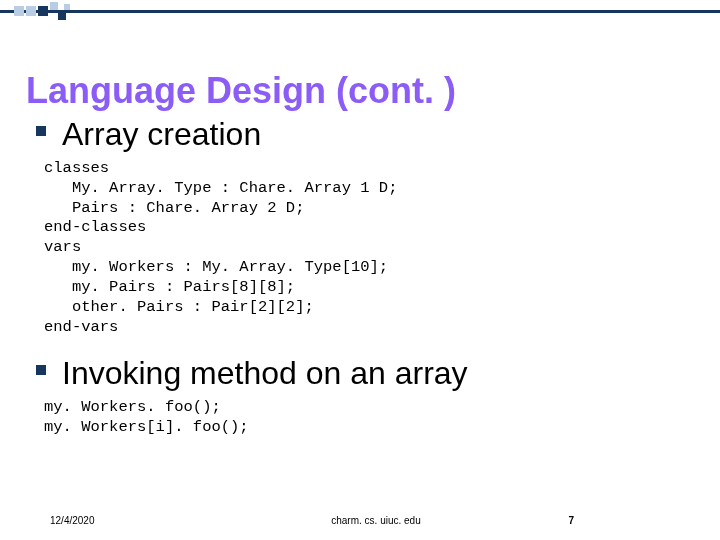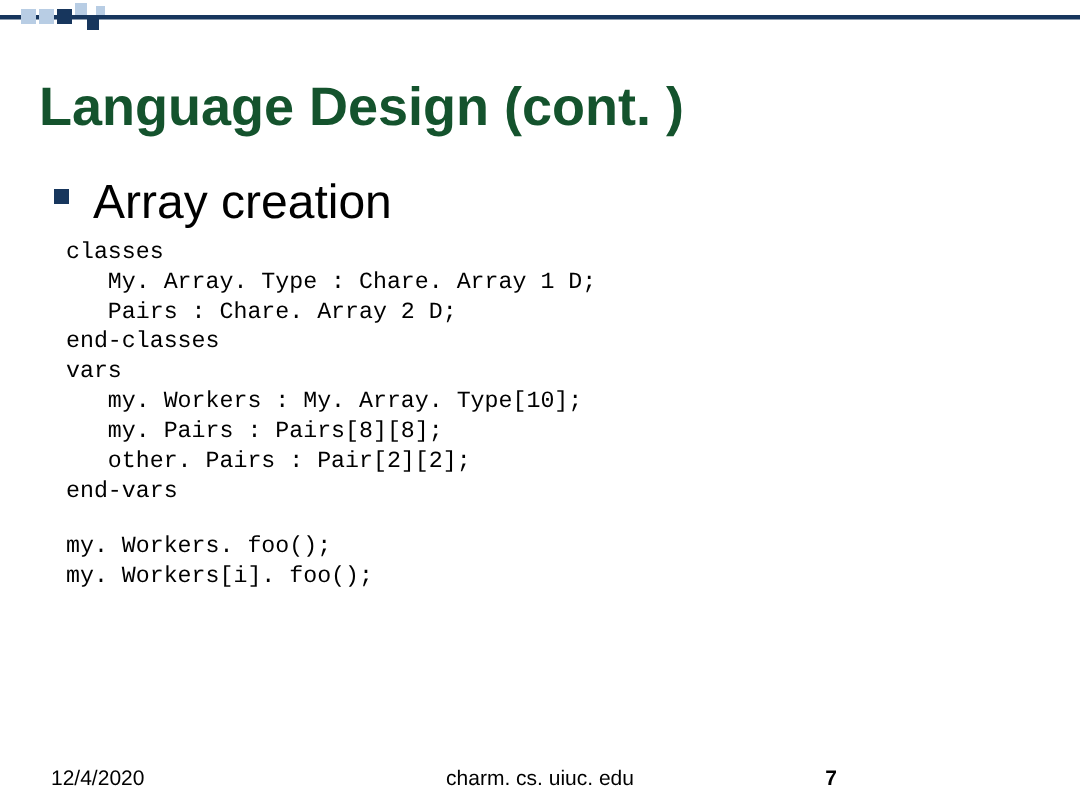--- a/index.html
+++ b/index.html
@@ -33,24 +33,24 @@
     top: 6px;
   }
   .sq1 { left: 14px; background: #b8cde4; }
   .sq2 { left: 26px; background: #b8cde4; }
   .sq3 { left: 38px; background: #17365d; }
   .sq4 { left: 50px; background: #b8cde4; top: 2px; width: 8px; height: 8px; }
   .sq5 { left: 58px; background: #17365d; top: 12px; width: 8px; height: 8px; }
   .sq6 { left: 64px; background: #b8cde4; top: 4px; width: 6px; height: 6px; }
   .slide-title {
     position: absolute;
-    top: 50px;
+    top: 70px;
     left: 26px;
     font-size: 36px;
-    color: #14532d;
+    color: #8b5cf6;
   }
   .content {
     position: absolute;
     top: 116px;
     left: 36px;
     width: 640px;
   }
   .point {
     display: flex;
     align-items: flex-start;
@@ -73,24 +73,24 @@
     font-size: 15.5px;
     line-height: 1.28;
     color: #000;
     margin-left: 8px;
     margin-bottom: 18px;
     white-space: pre;
   }
   .footer {
     position: absolute;
     bottom: 14px;
-    left: 0;
+    left: 16px;
     width: 580px;
     height: 16px;
-    font-size: 14px;
+    font-size: 10px;
     color: #000;
   }
   .footer-date {
     position: absolute;
     left: 34px;
     bottom: 0;
   }
   .footer-center {
     position: absolute;
     left: 0;
@@ -129,20 +129,24 @@
   <div class="code-block">classes
    My. Array. Type : Chare. Array 1 D;
    Pairs : Chare. Array 2 D;
 end-classes
 vars
    my. Workers : My. Array. Type[10];
    my. Pairs : Pairs[8][8];
    other. Pairs : Pair[2][2];
 end-vars</div>
 
+  <div class="point">
+    <div class="bullet"></div>
+    <div class="point-text">Invoking method on an array</div>
+  </div>
   <div class="code-block">my. Workers. foo();
 my. Workers[i]. foo();</div>
 
 </div>
 
 <div class="footer">
   <div class="footer-date">12/4/2020</div>
   <div class="footer-center">charm. cs. uiuc. edu</div>
   <div class="footer-page">7</div>
 </div>

